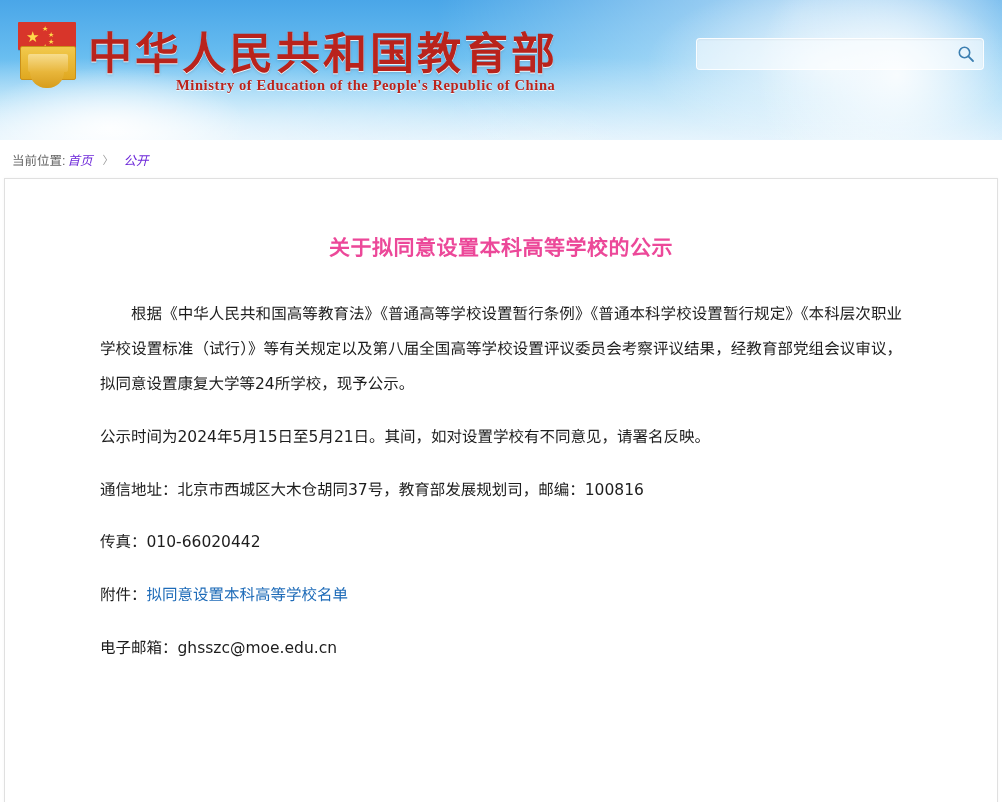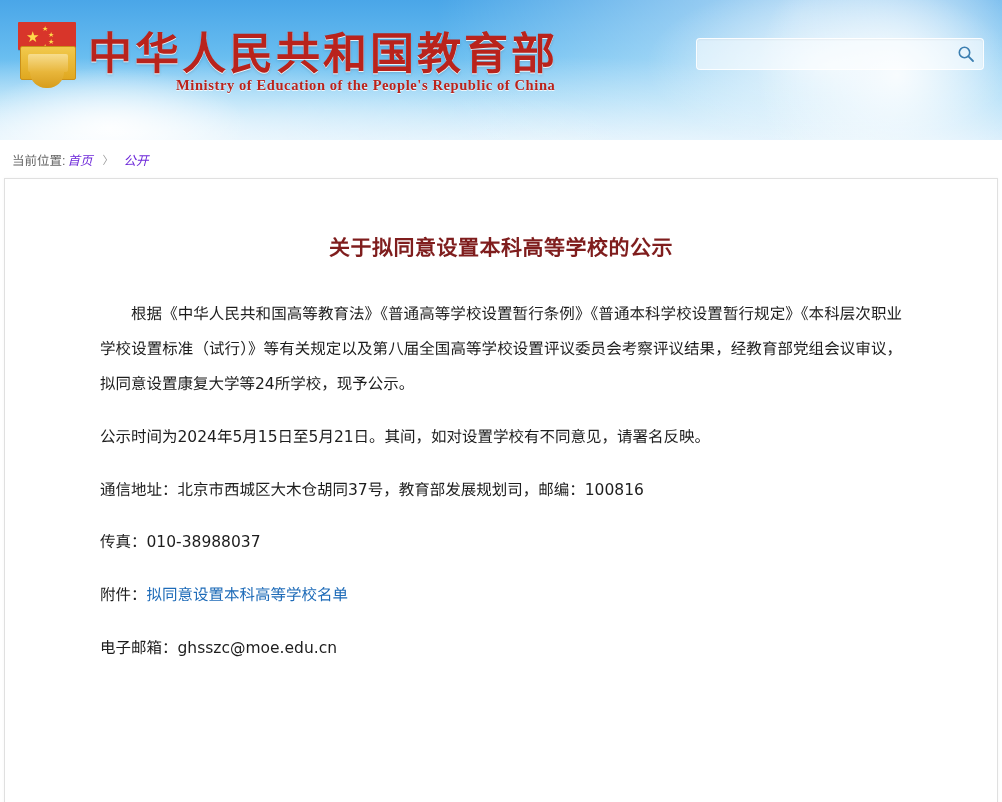--- a/index.html
+++ b/index.html
@@ -192,21 +192,21 @@
     background: #ffffff;
     border: 1px solid #e0e0e0;
     box-sizing: border-box;
     box-shadow: 0 0 3px rgba(0,0,0,0.04);
   }
   .doc-title {
     margin: 52px 90px 0 90px;
     text-align: center;
     font-size: 21px;
     font-weight: 700;
-    color: #7f1d1d;
+    color: #ec4899;
     letter-spacing: 0.5px;
     font-family: "DejaVu Sans", "Liberation Sans", sans-serif;
   }
   .doc-body {
     margin: 36px 95px 0 95px;
     font-size: 15.5px;
     line-height: 2.25;
     color: #1d1d1d;
     font-family: "DejaVu Sans", "Liberation Sans", sans-serif;
   }
@@ -270,20 +270,20 @@
   <a href="#">公开</a>
 </div>
 
 <div class="content-card">
   <div class="doc-title">关于拟同意设置本科高等学校的公示</div>
 
   <div class="doc-body">
     <p class="para indent">根据《中华人民共和国高等教育法》《普通高等学校设置暂行条例》《普通本科学校设置暂行规定》《本科层次职业学校设置标准（试行）》等有关规定以及第八届全国高等学校设置评议委员会考察评议结果，经教育部党组会议审议，拟同意设置康复大学等24所学校，现予公示。</p>
     <p class="para gap">公示时间为2024年5月15日至5月21日。其间，如对设置学校有不同意见，请署名反映。</p>
     <p class="para gap">通信地址：北京市西城区大木仓胡同37号，教育部发展规划司，邮编：100816</p>
-    <p class="para gap">传真：010-38988037</p>
+    <p class="para gap">传真：010-66020442</p>
     <p class="para gap">
       <span>附件：</span><a class="link-blue" href="#">拟同意设置本科高等学校名单</a>
     </p>
     <p class="para gap">电子邮箱：ghsszc@moe.edu.cn</p>
   </div>
 
 </div>
 
 </body></html>

